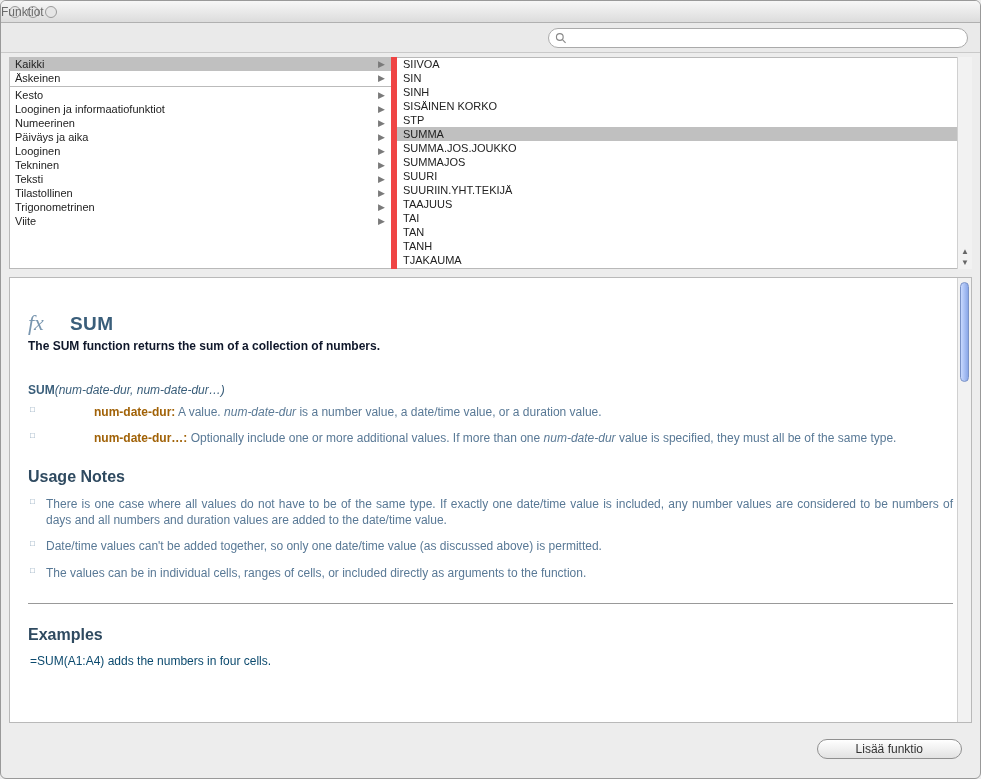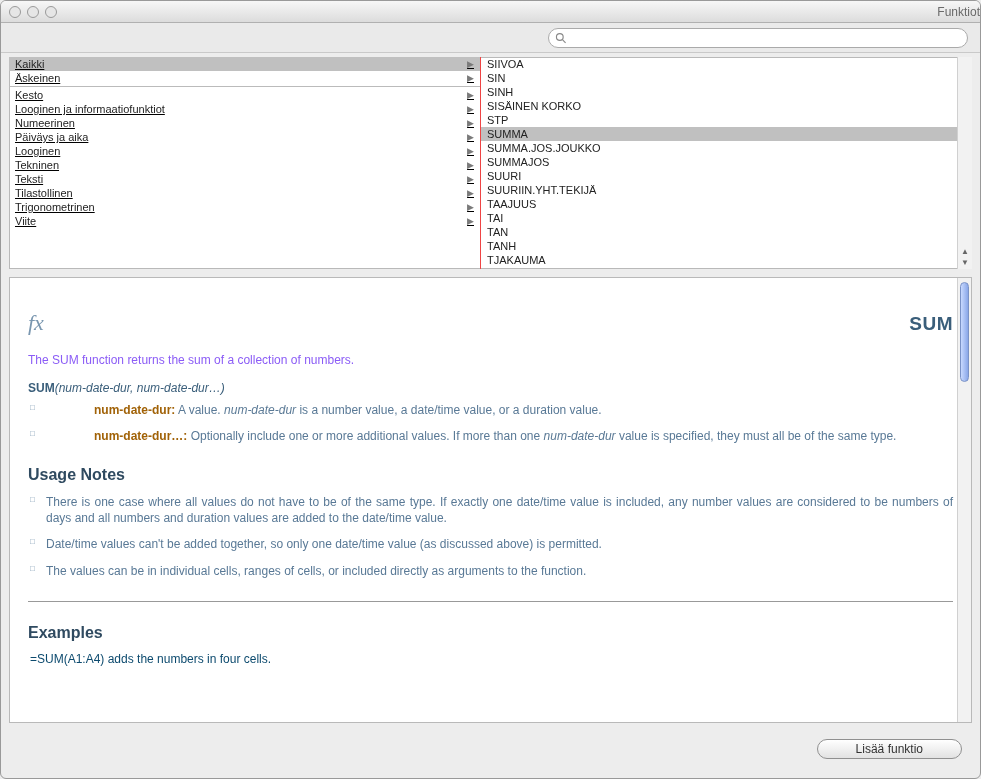--- a/index.html
+++ b/index.html
@@ -20,21 +20,21 @@
     background: linear-gradient(#f7f7f7, #dcdcdc);
     border-bottom: 1px solid #b0b0b0;
     position: relative;
     display: flex;
     align-items: center;
   }
   .traffic { display: flex; gap: 6px; padding-left: 8px; }
   .tbtn { width: 12px; height: 12px; border-radius: 50%; border: 1px solid #999; background: #e6e6e6; }
   .title-text {
     position: absolute;
-    left: 16px; right: 0; text-align: right;
+    left: 0; right: 0; text-align: left;
     font-size: 12px; color: #6a6a6a; font-weight: 500;
   }
   .toolbar {
     height: 30px;
     background: #eaeaea;
     display: flex; align-items: center; justify-content: flex-end;
     padding: 0 12px;
     border-bottom: 1px solid #c9c9c9;
   }
   .search {
@@ -49,21 +49,21 @@
   .search input { border: none; outline: none; width: 100%; font-size: 11px; background: transparent; }
   .columns {
     display: flex;
     margin: 4px 8px 0 8px;
     height: 212px;
     background: #fff;
     box-shadow: inset 0 0 0 1px #b9b9b9;
     border-radius: 0;
   }
   .col { overflow: hidden; }
-  .col-left { width: 472px; border-right: 1px solid #ef4444; text-decoration: underline; }
+  .col-left { width: 388px; border-right: 6px solid #ef4444; }
   .col-right { flex: 1; position: relative; display: flex; }
   .fn-list { flex: 1; overflow-y: auto; }
   .cat-row, .fn-row {
     display: flex; align-items: center; justify-content: space-between;
     padding: 0 6px;
     height: 14px;
     line-height: 14px;
     font-size: 11px;
     color: #222;
     cursor: default;
@@ -87,24 +87,24 @@
     height: 446px;
     overflow-y: auto;
     position: relative;
   }
   .detail {
     padding: 30px 18px 18px 18px;
     color: #3a5e7a;
     font-size: 12px;
     line-height: 1.35;
   }
-  .fx-head { display: flex; align-items: baseline; gap: 26px; margin-bottom: 14px; justify-content: space-between; }
+  .fx-head { display: flex; align-items: baseline; gap: 26px; margin-bottom: 0; }
   .fx-icon { font-style: italic; font-size: 22px; color: #7a97b0; font-family: Georgia, serif; }
   .fx-name { font-size: 19px; font-weight: bold; color: #3a5e7a; letter-spacing: 0.5px; }
-  .fn-desc { margin-bottom: 12px; color: #8b5cf6; }
+  .fn-desc { margin-bottom: 28px; color: #0f172a; font-weight: bold; }
   .sig { font-weight: bold; color: #3a5e7a; margin-bottom: 6px; }
   .sig .params { font-style: italic; font-weight: normal; }
   .param-list, .notes-list { list-style: none; padding: 0; margin: 0 0 16px 0; }
   .param-list li, .notes-list li {
     position: relative; padding-left: 18px; margin-bottom: 10px; color: #597996; text-align: justify;
   }
   .param-list li::before, .notes-list li::before {
     content: "□"; position: absolute; left: 2px; top: 1px; font-size: 8px; color: #7a97b0;
   }
   .pname { font-weight: bold; color: #a16207; margin-left: 48px; }

